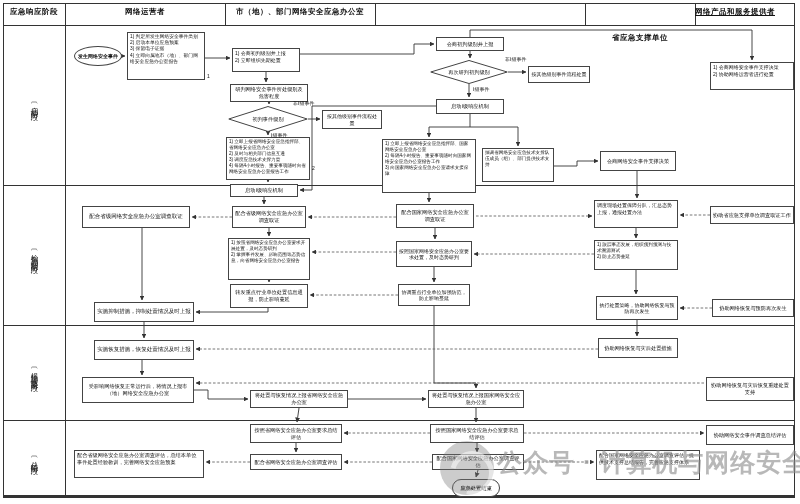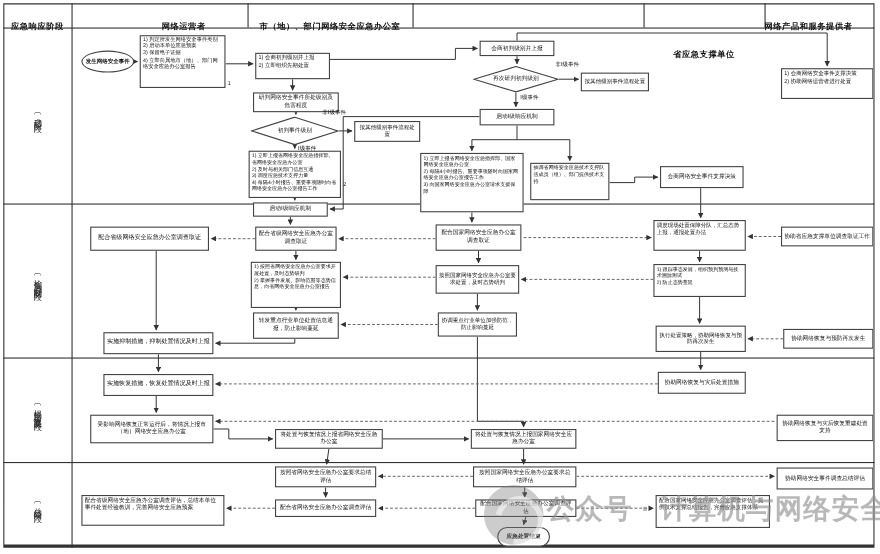--- a/index.html
+++ b/index.html
@@ -2,21 +2,21 @@
 <html><head>
 <meta charset="utf-8">
 <style>
   html,body{margin:0;padding:0;background:#e9e9e9;}
   .stage{position:relative;width:800px;height:504px;background:#ffffff;overflow:hidden;
          font-family:"Liberation Sans","DejaVu Sans",sans-serif;color:#111;}
   .frame{position:absolute;left:3px;top:3px;width:792px;height:495px;border:1.4px solid #333;
          border-bottom-width:3px;box-sizing:border-box;}
   .hline{position:absolute;left:3px;width:792px;height:0;border-top:1.4px solid #333;}
   .vline{position:absolute;width:0;border-left:1px solid #333;}
-  .hcell{position:absolute;top:13px;height:22px;display:flex;align-items:center;justify-content:center;
+  .hcell{position:absolute;top:1px;height:22px;display:flex;align-items:center;justify-content:center;
          font-size:7.5px;font-weight:bold;letter-spacing:.5px;}
   .phase{position:absolute;left:6px;width:56px;display:flex;align-items:center;justify-content:center;
          writing-mode:vertical-rl;text-orientation:upright;font-size:7.5px;letter-spacing:2px;color:#222;}
   .node{position:absolute;background:#fff;border:0.9px solid #444;box-sizing:border-box;
         display:flex;align-items:center;justify-content:center;text-align:center;
         line-height:1.3;white-space:pre-line;padding:1px 2px;z-index:2;}
   .node.ta-left{align-items:flex-start;justify-content:flex-start;text-align:left;}
   .node.oval{border-radius:50%;font-weight:bold;padding:0 1px;}
   .node.term{border-radius:9px;font-weight:bold;}
   .node.diamond{border:none;background:transparent;padding:0;}
@@ -43,24 +43,24 @@
   <div class="vline" style="left:225px;top:3px;height:22px;"></div>
   <div class="vline" style="left:375px;top:3px;height:22px;"></div>
   <div class="vline" style="left:585px;top:3px;height:22px;"></div>
   <div class="vline" style="left:695px;top:3px;height:22px;"></div>
 
   <div class="hline" style="top:185px;"></div>
   <div class="hline" style="top:325px;"></div>
   <div class="hline" style="top:420px;"></div>
 
   <div class="hcell" style="left:3px;width:62px;">应急响应阶段</div>
-  <div class="hcell" style="left:65px;width:160px;padding-left:22px;">网络运营者</div>
+  <div class="hcell" style="left:65px;width:160px;">网络运营者</div>
   <div class="hcell" style="left:225px;width:150px;text-align:center;">市（地）、部门网络安全应急办公室</div>
   <div class="hcell" style="left:585px;width:110px;margin-top:26px;">省应急支撑单位</div>
-  <div class="hcell" style="left:695px;width:80px;">网络产品和服务提供者</div>
+  <div class="hcell" style="left:695px;width:80px;text-decoration:underline;">网络产品和服务提供者</div>
 
   <div class="phase" style="top:25px;height:160px;">〔启动阶段〕</div>
   <div class="phase" style="top:185px;height:140px;">〔检测与抑制阶段〕</div>
   <div class="phase" style="top:325px;height:95px;">〔根除与恢复阶段〕</div>
   <div class="phase" style="top:420px;height:78px;">〔总结阶段〕</div>
 
   <svg id="edges" width="800" height="504">
     <defs>
       <marker id="arr" viewBox="0 0 10 10" refX="9" refY="5" markerWidth="5.5" markerHeight="5.5" orient="auto-start-reverse">
         <path d="M0,0 L10,5 L0,10 z" fill="#333"></path>

